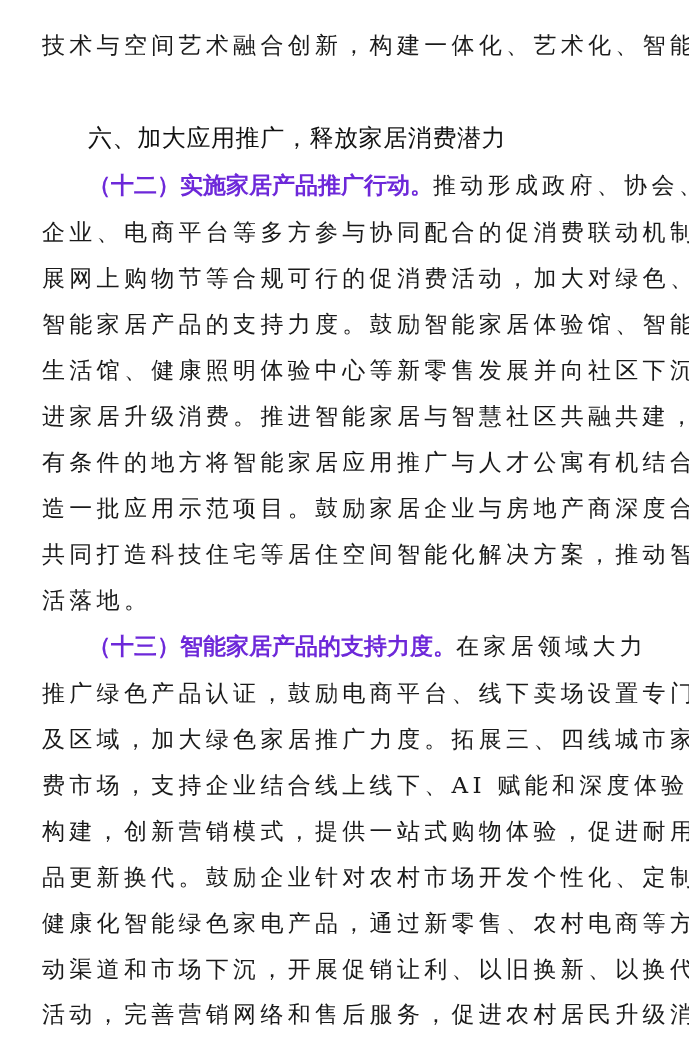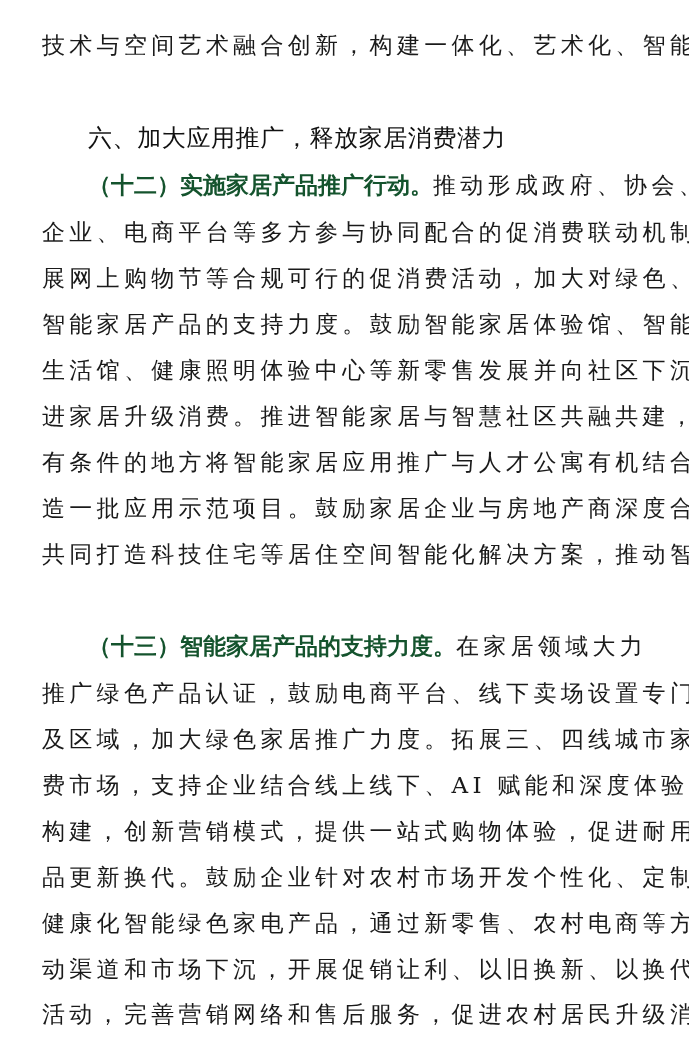--- a/index.html
+++ b/index.html
@@ -40,21 +40,21 @@
       font-size: 24px;
       letter-spacing: 0.6px;
       font-weight: normal;
       color: #111;
     }
     .bold-lead {
       font-family: "DejaVu Sans", "Liberation Sans", sans-serif;
       font-weight: bold;
       font-size: 23px;
       letter-spacing: 0px;
-      color: #14532d;
+      color: #6d28d9;
     }
     .body-run { }
   </style>
 </head>
 <body>
 
 <div class="page">
 
   <div class="line" style="top:22px">技术与空间艺术融合创新，构建一体化、艺术化、智能化生</div>
 
@@ -64,20 +64,21 @@
     <span class="bold-lead">（十二）实施家居产品推广行动。</span><span class="body-run">推动形成政府、协会、</span>
   </div>
   <div class="line" style="top:209px">企业、电商平台等多方参与协同配合的促消费联动机制，开</div>
   <div class="line" style="top:255px">展网上购物节等合规可行的促消费活动，加大对绿色、健康、</div>
   <div class="line" style="top:301px">智能家居产品的支持力度。鼓励智能家居体验馆、智能电器</div>
   <div class="line" style="top:347px">生活馆、健康照明体验中心等新零售发展并向社区下沉，促</div>
   <div class="line" style="top:393px">进家居升级消费。推进智能家居与智慧社区共融共建，鼓励</div>
   <div class="line" style="top:439px">有条件的地方将智能家居应用推广与人才公寓有机结合，打</div>
   <div class="line" style="top:485px">造一批应用示范项目。鼓励家居企业与房地产商深度合作，</div>
   <div class="line" style="top:531px">共同打造科技住宅等居住空间智能化解决方案，推动智慧生</div>
+  <div class="line" style="top:577px">活落地。</div>
 
   <div class="line indent-para" style="top:623px; left:88px;">
     <span class="bold-lead">（十三）智能家居产品的支持力度。</span><span class="body-run">在家居领域大力</span>
   </div>
   <div class="line" style="top:670px">推广绿色产品认证，鼓励电商平台、线下卖场设置专门版面</div>
   <div class="line" style="top:716px">及区域，加大绿色家居推广力度。拓展三、四线城市家居消</div>
   <div class="line" style="top:762px">费市场，支持企业结合线上线下、AI 赋能和深度体验等场景</div>
   <div class="line" style="top:808px">构建，创新营销模式，提供一站式购物体验，促进耐用消费</div>
   <div class="line" style="top:854px">品更新换代。鼓励企业针对农村市场开发个性化、定制化、</div>
   <div class="line" style="top:900px">健康化智能绿色家电产品，通过新零售、农村电商等方式推</div>

